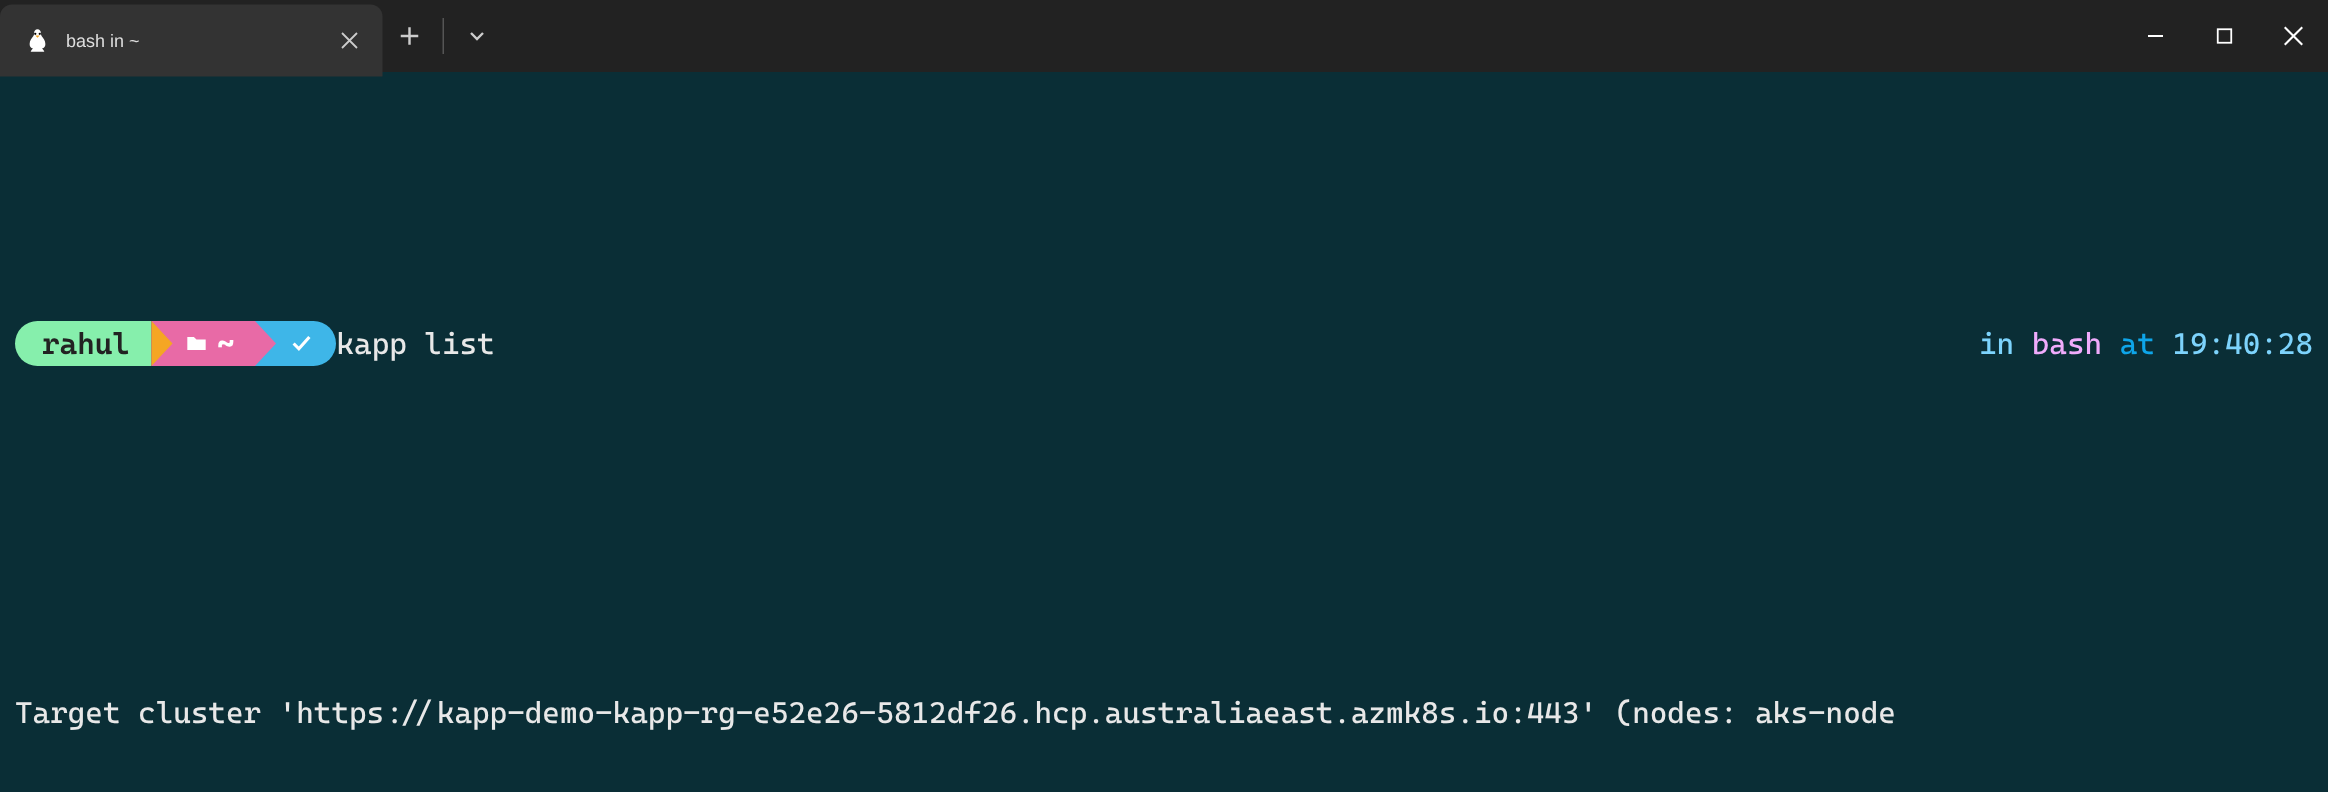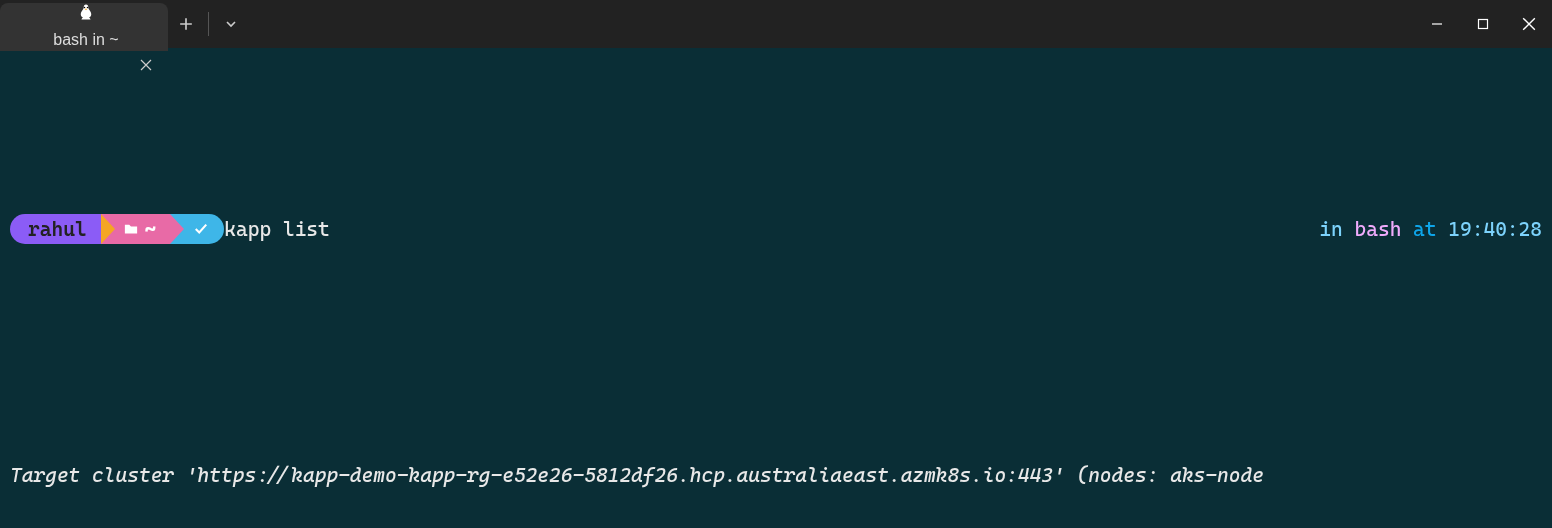--- a/index.html
+++ b/index.html
@@ -31,23 +31,22 @@
     height: 100%;
     display: flex;
     align-items: center;
     background: #333;
     padding: 0 12px 0 16px;
     gap: 10px;
     border-top-left-radius: 8px;
     border-top-right-radius: 8px;
     margin-top: 6px;
     color: #ddd;
-    font-size: 16px;
+    font-size: 12px;
     font-family: 'Segoe UI', sans-serif;
-    flex-direction: column;
   }
   .tab .icon { width: 18px; height: 18px; display:flex; align-items:center; justify-content:center; }
   .tab-close {
     width: 20px; height: 20px;
     display:flex; align-items:center; justify-content:center;
     margin-left: 120px;
     color: #ccc;
   }
   .newtab, .dropdown-btn {
     width: 36px; height: 36px;
@@ -95,40 +94,40 @@
   .seg::after {
     content:"";
     position:absolute;
     right:-14px;
     top:0;
     border-top:15px solid transparent;
     border-bottom:15px solid transparent;
     border-left:14px solid currentColor;
     z-index:1;
   }
-  .seg-user { background:#8b5cf6; color:#222; border-radius: 15px 0 0 15px; }
+  .seg-user { background:#86efac; color:#222; border-radius: 15px 0 0 15px; }
   .seg-user::after { color:#f5a623; }
   .seg-dir { background:#e86aa6; color:#fff; padding-left:22px; }
   .seg-dir::after { color:#e86aa6; }
   .seg-status { background:#3eb6e8; color:#fff; padding-left:22px; border-radius: 0 15px 15px 0; }
   .seg-status::after { display:none; }
 
   .dir-icons { display:inline-flex; gap:6px; align-items:center; }
   .cmd { color:#e8e8e8; }
 
   .prompt-right { color:#e8e8e8; }
   .prompt-right .word-in { color:#7dd3fc; }
   .prompt-right .shell { color:#f0abfc; }
   .prompt-right .word-at { color:#0ea5e9; }
   .prompt-right .time { color:#7dd3fc; }
 
   .output {
     margin-top: 4px;
   }
-  .line { display:flex;font-style:italic; }
+  .line { display:flex; }
 </style>
 </head>
 <body>
 
 <div class="titlebar">
   <div class="titlebar-left">
     <div class="tab">
       <span class="icon">
         <svg viewBox="0 0 24 24" width="18" height="18">
             <path fill="#fff" d="M12 2c-2 0-3 1.5-3 3.5 0 1-.3 2-.8 2.8C7 10 5 12 5 15c0 2 1 4 3 4-1 1-2 2-2 3h12c0-1-1-2-2-3 2 0 3-2 3-4 0-3-2-5-3.2-6.7-.5-.8-.8-1.8-.8-2.8C15 3.5 14 2 12 2z"></path>

